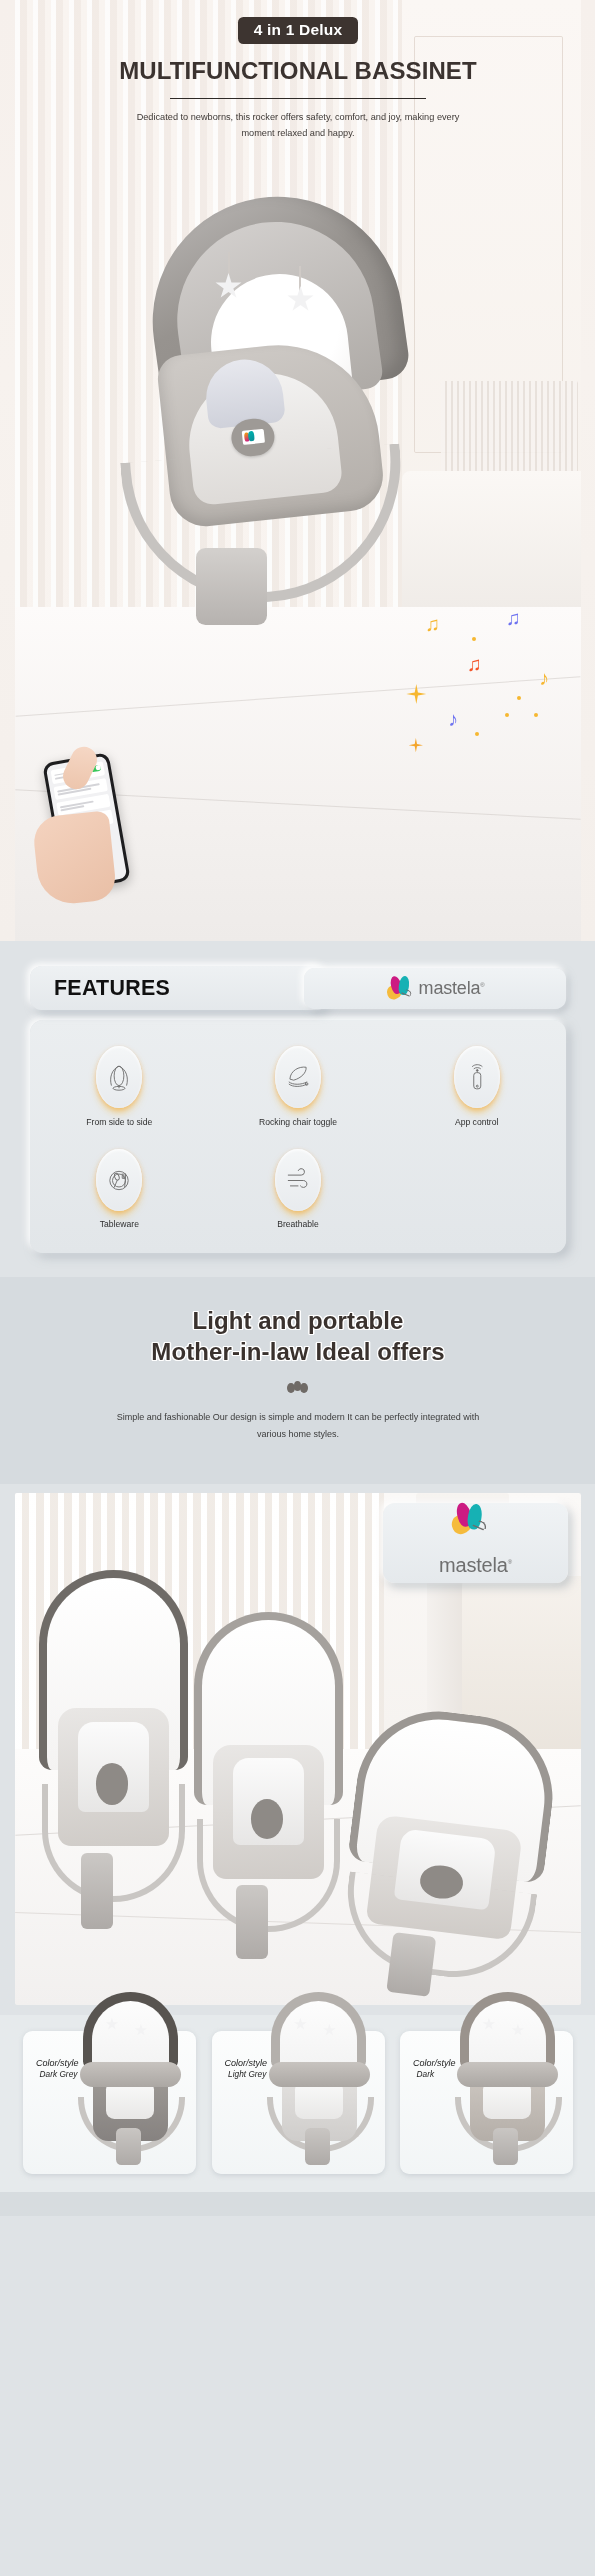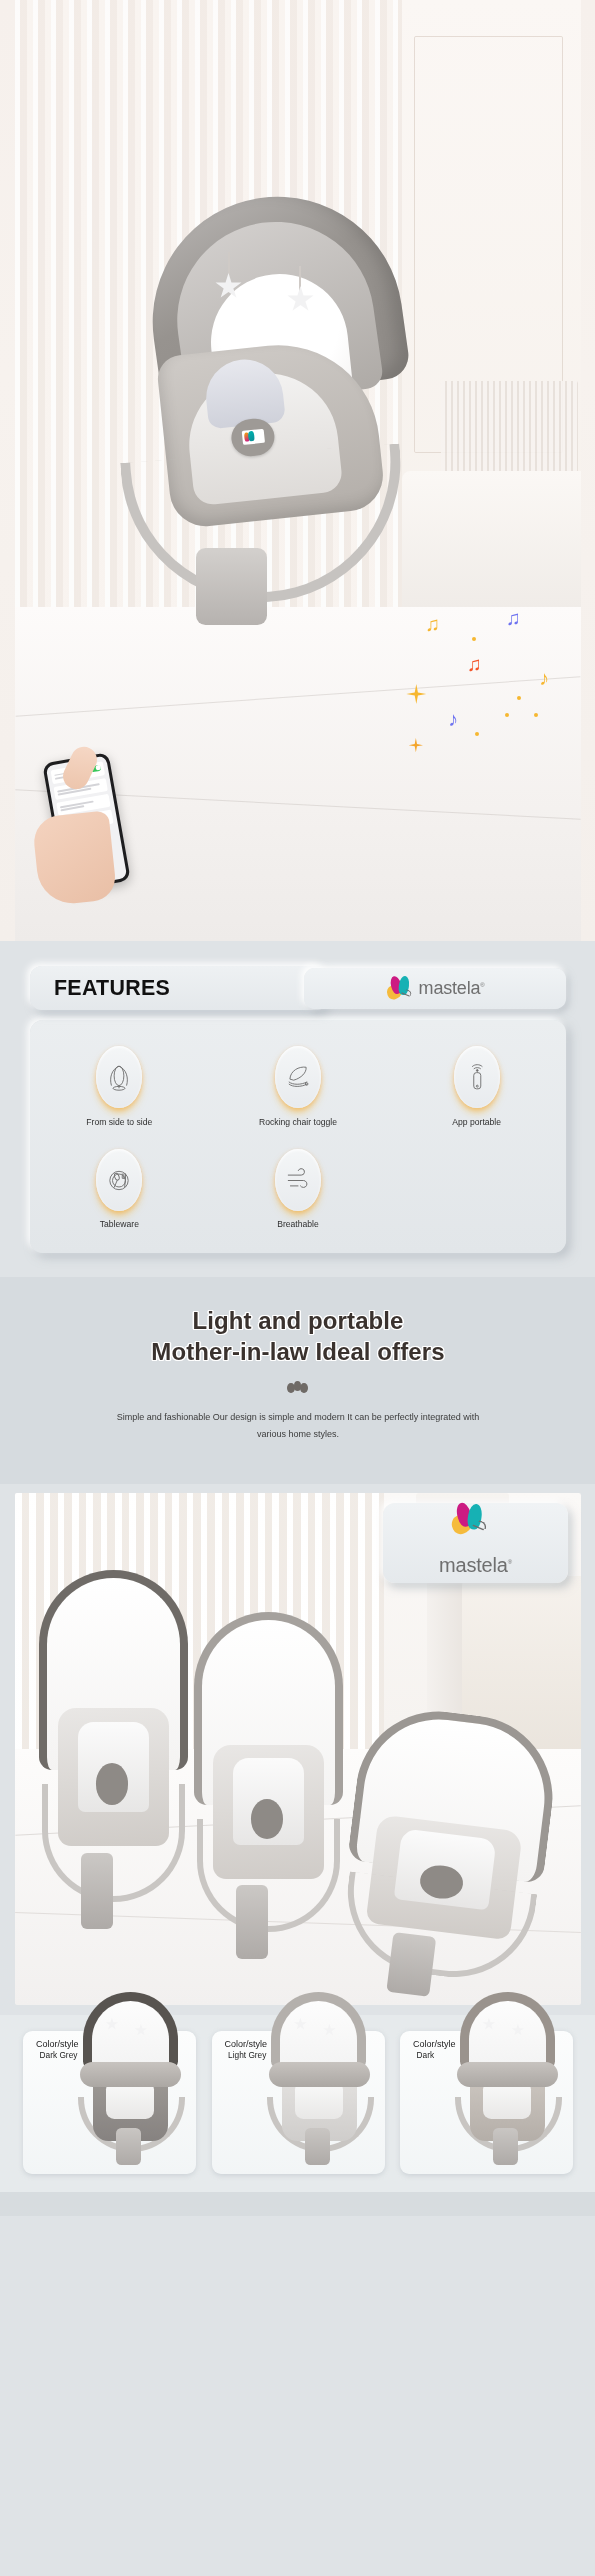--- a/index.html
+++ b/index.html
@@ -348,21 +348,21 @@
   
   .color-sec{ background:#e6eaec; padding:15.5px 0 18px 0; }
   .color-row{ display:flex; justify-content:center; gap:15.5px; }
   .color-card{
     position:relative; width:173px; height:143px;
     background:linear-gradient(180deg,#fcfdfd,#f2f5f6);
     border-radius:9.5px;
     box-shadow:0 1.8px 5.4px rgba(150,160,168,.3);
     overflow:visible;
   }
-  .cc-label{ position:absolute; left:13px; top:8px; z-index:4; }
+  .cc-label{ position:absolute; left:13px; top:27px; z-index:4;font-style:italic; }
   .cc-title{ font-size:9px; color:#222; }
   .cc-value{ font-size:8.3px; color:#222; margin-top:1.8px; margin-left:3.6px; }
   .cc-prod{
     position:absolute; right:3.6px; top:-39px; width:125px; height:179px;
   }
   .cc-canopy{
     position:absolute; left:15.5px; top:0; width:95px; height:77px;
     border-radius:51px 51px 8.3px 8.3px;
     border:9px solid #8d8985; border-bottom:none;
     background:linear-gradient(180deg,#fdfdfd,#f3f3f3);
@@ -404,20 +404,26 @@
 
 <div class="page">
 
   <section class="hero">
     <div class="hero-curtain"></div>
     <div class="hero-wall"></div>
     <div class="hero-radiator"></div>
     <div class="hero-bed"></div>
     <div class="hero-floor"></div>
 
+    <div class="hero-head">
+      <div class="badge">4 in 1 Delux</div>
+      <h1 class="hero-title">MULTIFUNCTIONAL BASSINET</h1>
+      <div class="hero-rule"></div>
+      <p class="hero-sub">Dedicated to newborns, this rocker offers safety, comfort, and joy, making every moment relaxed and happy.</p>
+    </div>
 
     <div class="bassinet">
       <div class="canopy"></div>
       <div class="canopy-inner"></div>
       <div class="canopy-mesh"></div>
       <div class="star-string t1"></div>
       <div class="star-string t2"></div>
       <div class="star s1"></div>
       <div class="star s2"></div>
       <div class="seat">
@@ -521,21 +527,21 @@
         <div class="feat-item">
           <div class="feat-ico-wrap">
             <svg viewBox="0 0 48 50" fill="none" stroke="#6e6e6e" stroke-width="1.7">
               <rect x="18" y="16" width="13" height="30" rx="5"></rect>
               <circle cx="24.5" cy="41" r="1.8"></circle>
               <path d="M18 9 C21 6 28 6 31 9"></path>
               <path d="M15 5 C20 0 29 0 34 5"></path>
               <circle cx="24.5" cy="12" r="1.6" fill="#6e6e6e"></circle>
             </svg>
           </div>
-          <div class="feat-label">App portable</div>
+          <div class="feat-label">App control</div>
         </div>
 
 
         <div class="feat-item">
           <div class="feat-ico-wrap">
             <svg viewBox="0 0 48 50" fill="none" stroke="#6e6e6e" stroke-width="1.7">
               <circle cx="24" cy="25" r="17"></circle>
               <circle cx="24" cy="25" r="12"></circle>
               <ellipse cx="20" cy="18" rx="4" ry="6.5" transform="rotate(-20 20 18)"></ellipse>
               <line x1="21" y1="24" x2="15" y2="38"></line>

